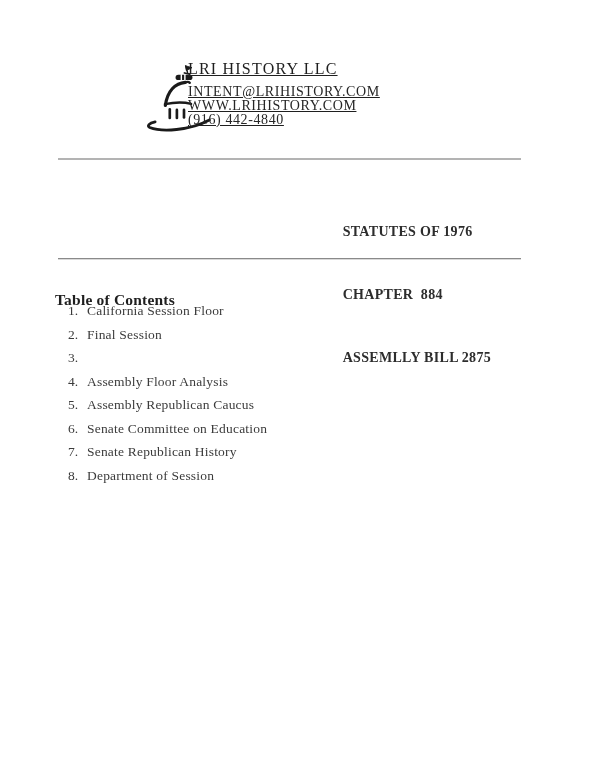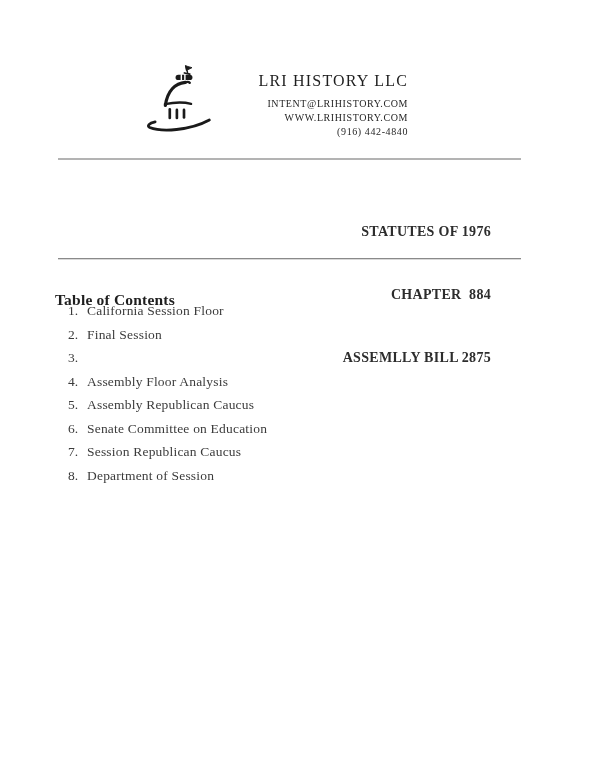--- a/index.html
+++ b/index.html
@@ -6,39 +6,39 @@
   .page{
     position:relative;
     width:600px;height:776px;
     background:#ffffff;
     font-family:"Liberation Serif", serif;
     overflow:hidden;
   }
   
   .logo{position:absolute;left:140px;top:61px;width:80px;height:80px;}
   .brand-block{
-    position:absolute;left:188px;top:72px;width:220px;
-    text-align:right;color:#1f1f1f;
+    position:absolute;left:188px;top:60px;width:220px;
+    text-align:left;color:#1f1f1f;text-decoration:underline;
   }
   .company{
     font-size:16px;letter-spacing:1.2px;color:#1e1e1e;
     margin:0 0 7px 0;white-space:nowrap;
   }
   .contact-line{
-    font-size:10px;letter-spacing:0.6px;color:#262626;
+    font-size:14px;letter-spacing:0.6px;color:#262626;
     line-height:14px;white-space:nowrap;
   }
   
   .rule{position:absolute;left:58px;width:463px;}
   .rule-1{top:158px;height:2px;background:#b3b3b3;}
   .rule-2{top:258px;height:1px;background:#8a8a8a;border-bottom:1px solid #d9d9d9;}
   
   .reference{
     position:absolute;right:109px;top:179px;
-    text-align:right;font-weight:bold;color:#2d2d2d;
+    text-align:left;font-weight:bold;color:#2d2d2d;
     font-size:14px;line-height:21px;letter-spacing:0.3px;
     white-space:pre;
   }
   
   .toc-heading{
     position:absolute;left:55px;top:291px;
     font-weight:bold;font-size:15.5px;color:#1f1f1f;letter-spacing:0.2px;
   }
   .toc-list{position:absolute;left:62px;top:303px;width:420px;}
   .toc-row{
@@ -122,21 +122,21 @@
         <span class="toc-label">Assembly Republican Caucus</span>
       </div>
 
       <div class="toc-row">
         <span class="toc-num">6.</span>
         <span class="toc-label">Senate Committee on Education</span>
       </div>
 
       <div class="toc-row">
         <span class="toc-num">7.</span>
-        <span class="toc-label">Session Republican Caucus</span>
+        <span class="toc-label">Senate Republican History</span>
       </div>
 
       <div class="toc-row">
         <span class="toc-num">8.</span>
         <span class="toc-label">Department of Session</span>
       </div>
     </div>
 
 </div>
 

